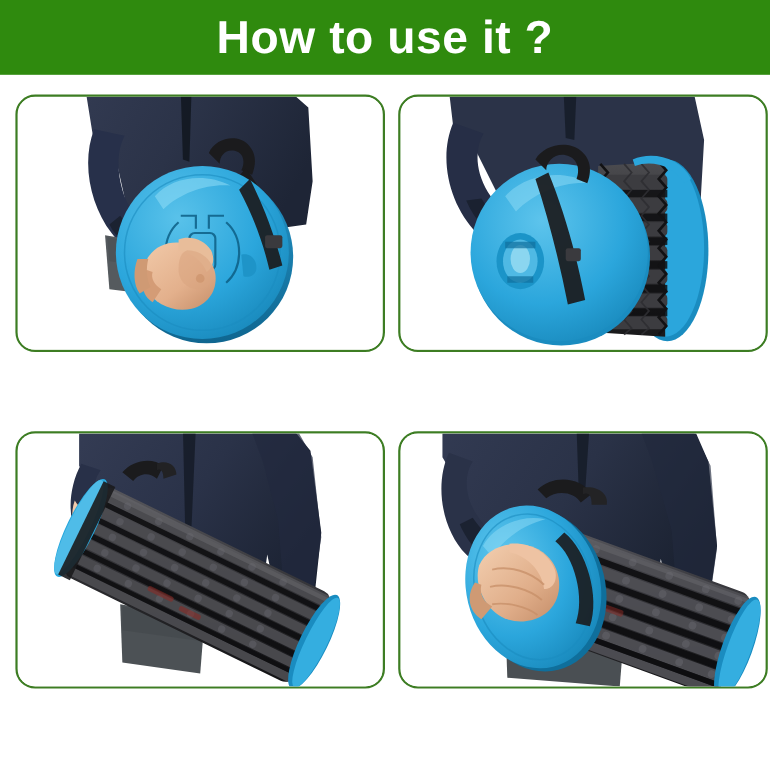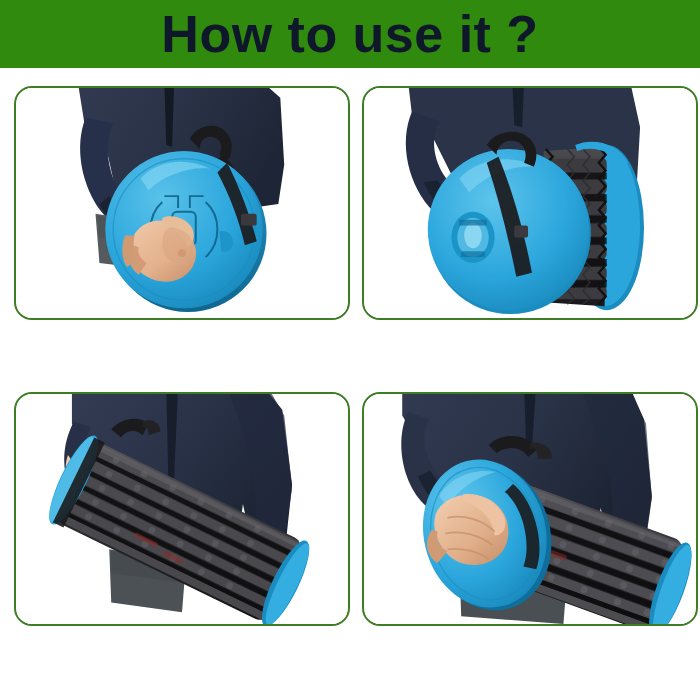--- a/index.html
+++ b/index.html
@@ -19,22 +19,22 @@
   .banner {
     position: absolute;
     left: 0; top: 0;
     width: 700px; height: 68px;
     background: #2f8a0e;
     display: flex;
     align-items: center;
     justify-content: center;
   }
   .banner-title {
-    color: #0f172a;
-    font-size: 52px;
+    color: #ffffff;
+    font-size: 42px;
     font-weight: bold;
     letter-spacing: 0.5px;
     line-height: 1;
     font-family: "Liberation Sans", sans-serif;
   }
 
   
   .grid {
     position: absolute;
     left: 0; top: 68px;

